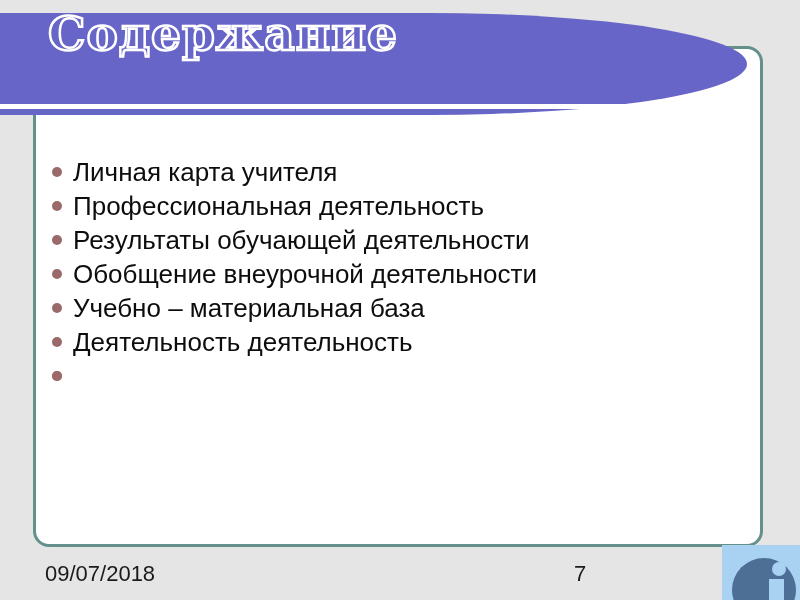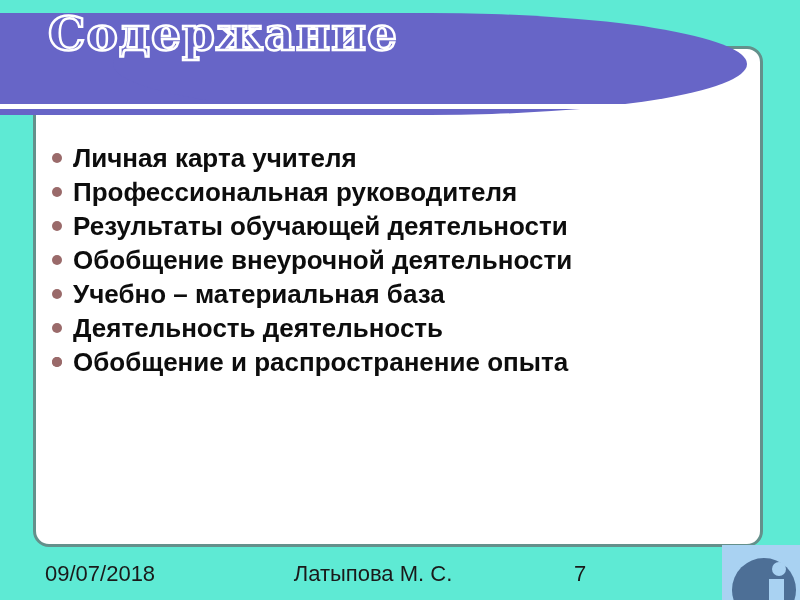--- a/index.html
+++ b/index.html
@@ -4,21 +4,21 @@
 <style>
   html, body {
     margin: 0;
     padding: 0;
     background: #ffffff;
   }
   .slide {
     position: relative;
     width: 800px;
     height: 600px;
-    background: #5eead4;
+    background: #e5e5e5;
     overflow: hidden;
     font-family: "Liberation Sans", sans-serif;
   }
 
   
   .content-box {
     position: absolute;
     left: 33px;
     top: 46px;
     width: 730px;
@@ -55,27 +55,26 @@
     white-space: nowrap;
   }
   @supports not (-webkit-text-stroke: 1px #fff) {
     .slide-title { color: #ffffff; }
   }
 
   
   .bullet-list {
     position: absolute;
     left: 51px;
-    top: 141px;
+    top: 155px;
     width: 600px;
     margin: 0;
     padding: 0;
     z-index: 3;
     list-style: none;
-    font-weight: bold;
   }
   .bullet-list li {
     position: relative;
     padding-left: 22px;
     font-size: 26px;
     line-height: 34px;
     color: var(--text, #0d0d0d);
   }
   .bullet-dot {
     position: absolute;
@@ -153,21 +152,21 @@
 
   <div class="slide-title">Содержание</div>
 
   <ul class="bullet-list">
     <li>
       <span class="bullet-dot"></span>
       <span>Личная карта учителя</span>
     </li>
     <li>
       <span class="bullet-dot"></span>
-      <span>Профессиональная руководителя</span>
+      <span>Профессиональная деятельность</span>
     </li>
     <li>
       <span class="bullet-dot"></span>
       <span>Результаты обучающей деятельности</span>
     </li>
     <li>
       <span class="bullet-dot"></span>
       <span>Обобщение внеурочной деятельности</span>
     </li>
     <li>
@@ -176,26 +175,24 @@
     </li>
     <li>
       <span class="bullet-dot"></span>
       <span>Деятельность деятельность</span>
     </li>
     <li>
       <span class="bullet-dot"></span>
     </li>
     <li>
       <span class="bullet-dot"></span>
-      <span>Обобщение и распространение опыта</span>
     </li>
   </ul>
 
   <div class="footer-date">09/07/2018</div>
-  <div class="footer-author">Латыпова М. С.</div>
   <div class="footer-page">7</div>
 
   <div class="info-button">
     <div class="info-circle">
       <div class="info-dot"></div>
       <div class="info-stem"></div>
     </div>
   </div>
 
 </div>

